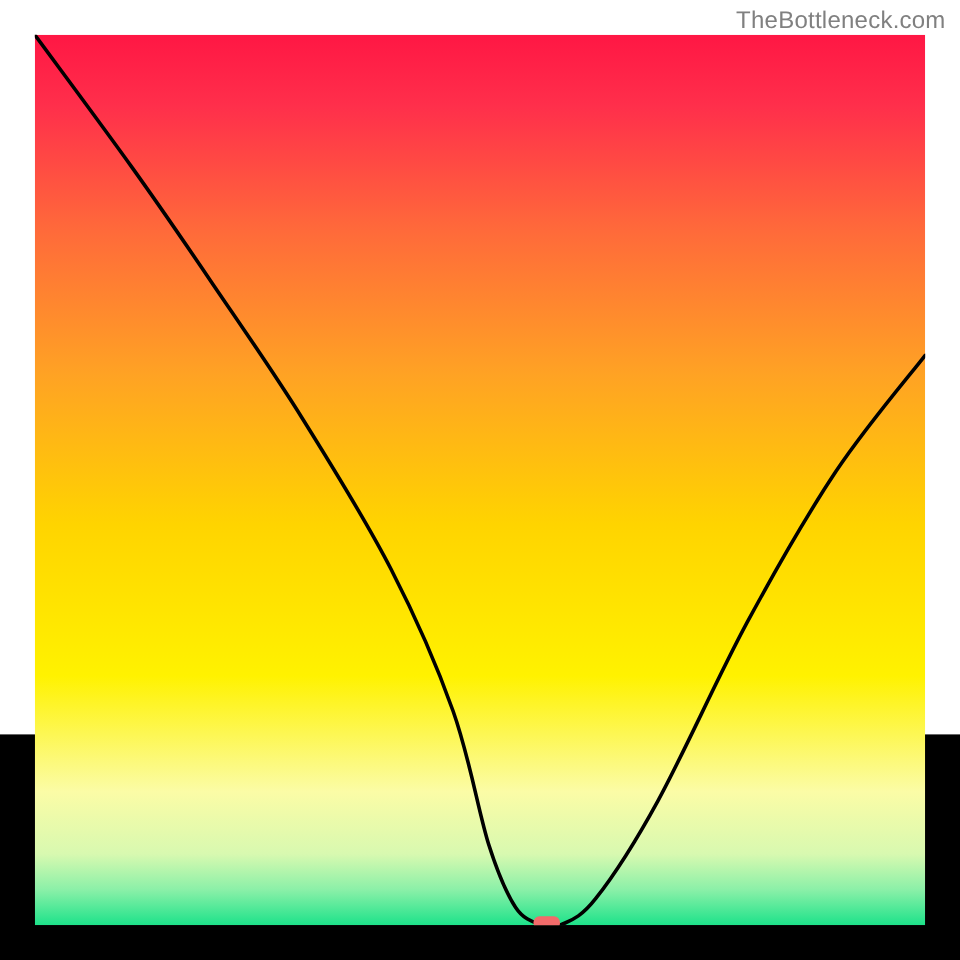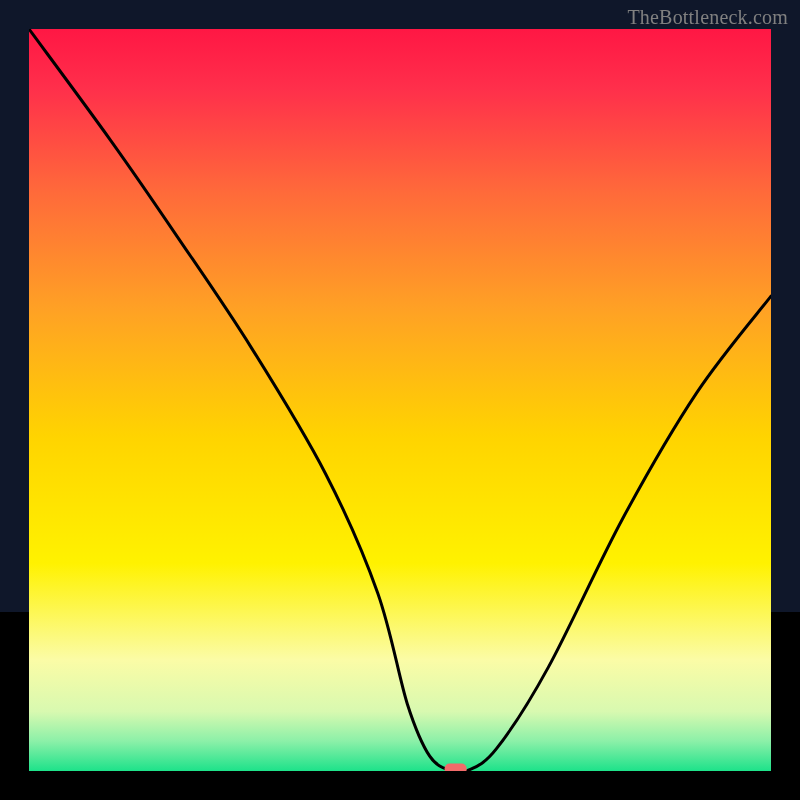--- a/index.html
+++ b/index.html
@@ -8,22 +8,21 @@
     width: 800px;
     height: 800px;
     background: #000;
     overflow: hidden;
     font-family: Arial, Helvetica, sans-serif;
   }
   .frame {
     position: relative;
     width: 800px;
     height: 612px;
-    background: #0f172a;
-    font-family: Liberation Serif, serif;
+    background: #ffffff;
   }
   .plot-panel {
     position: absolute;
     left: 29px;
     top: 29px;
     width: 742px;
     height: 742px;
   }
   .plot-panel svg {
     display: block;

